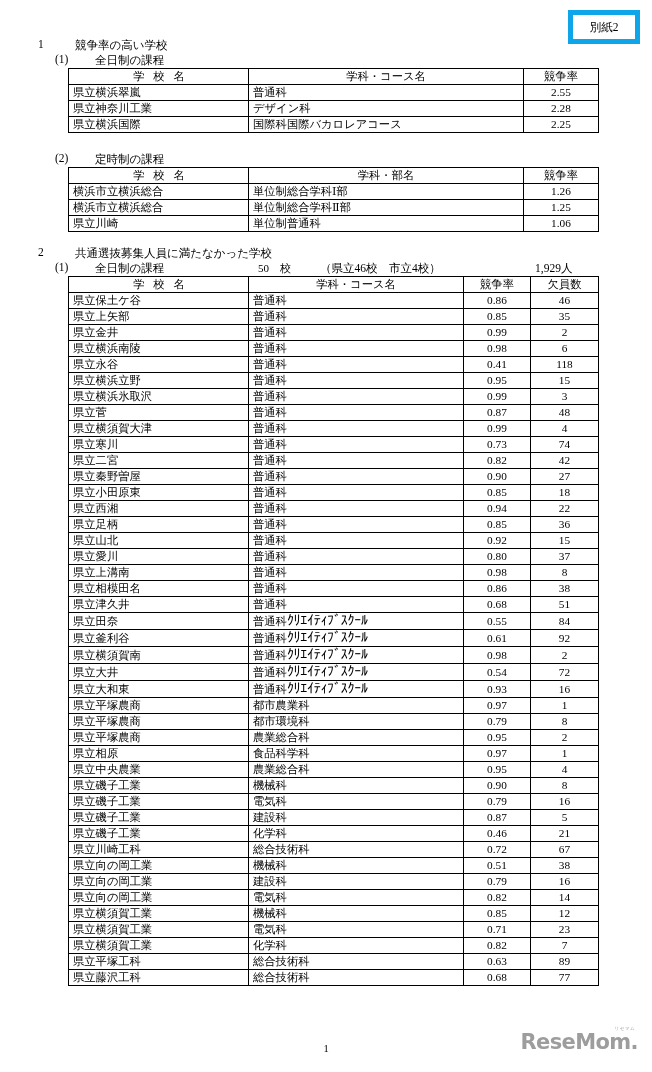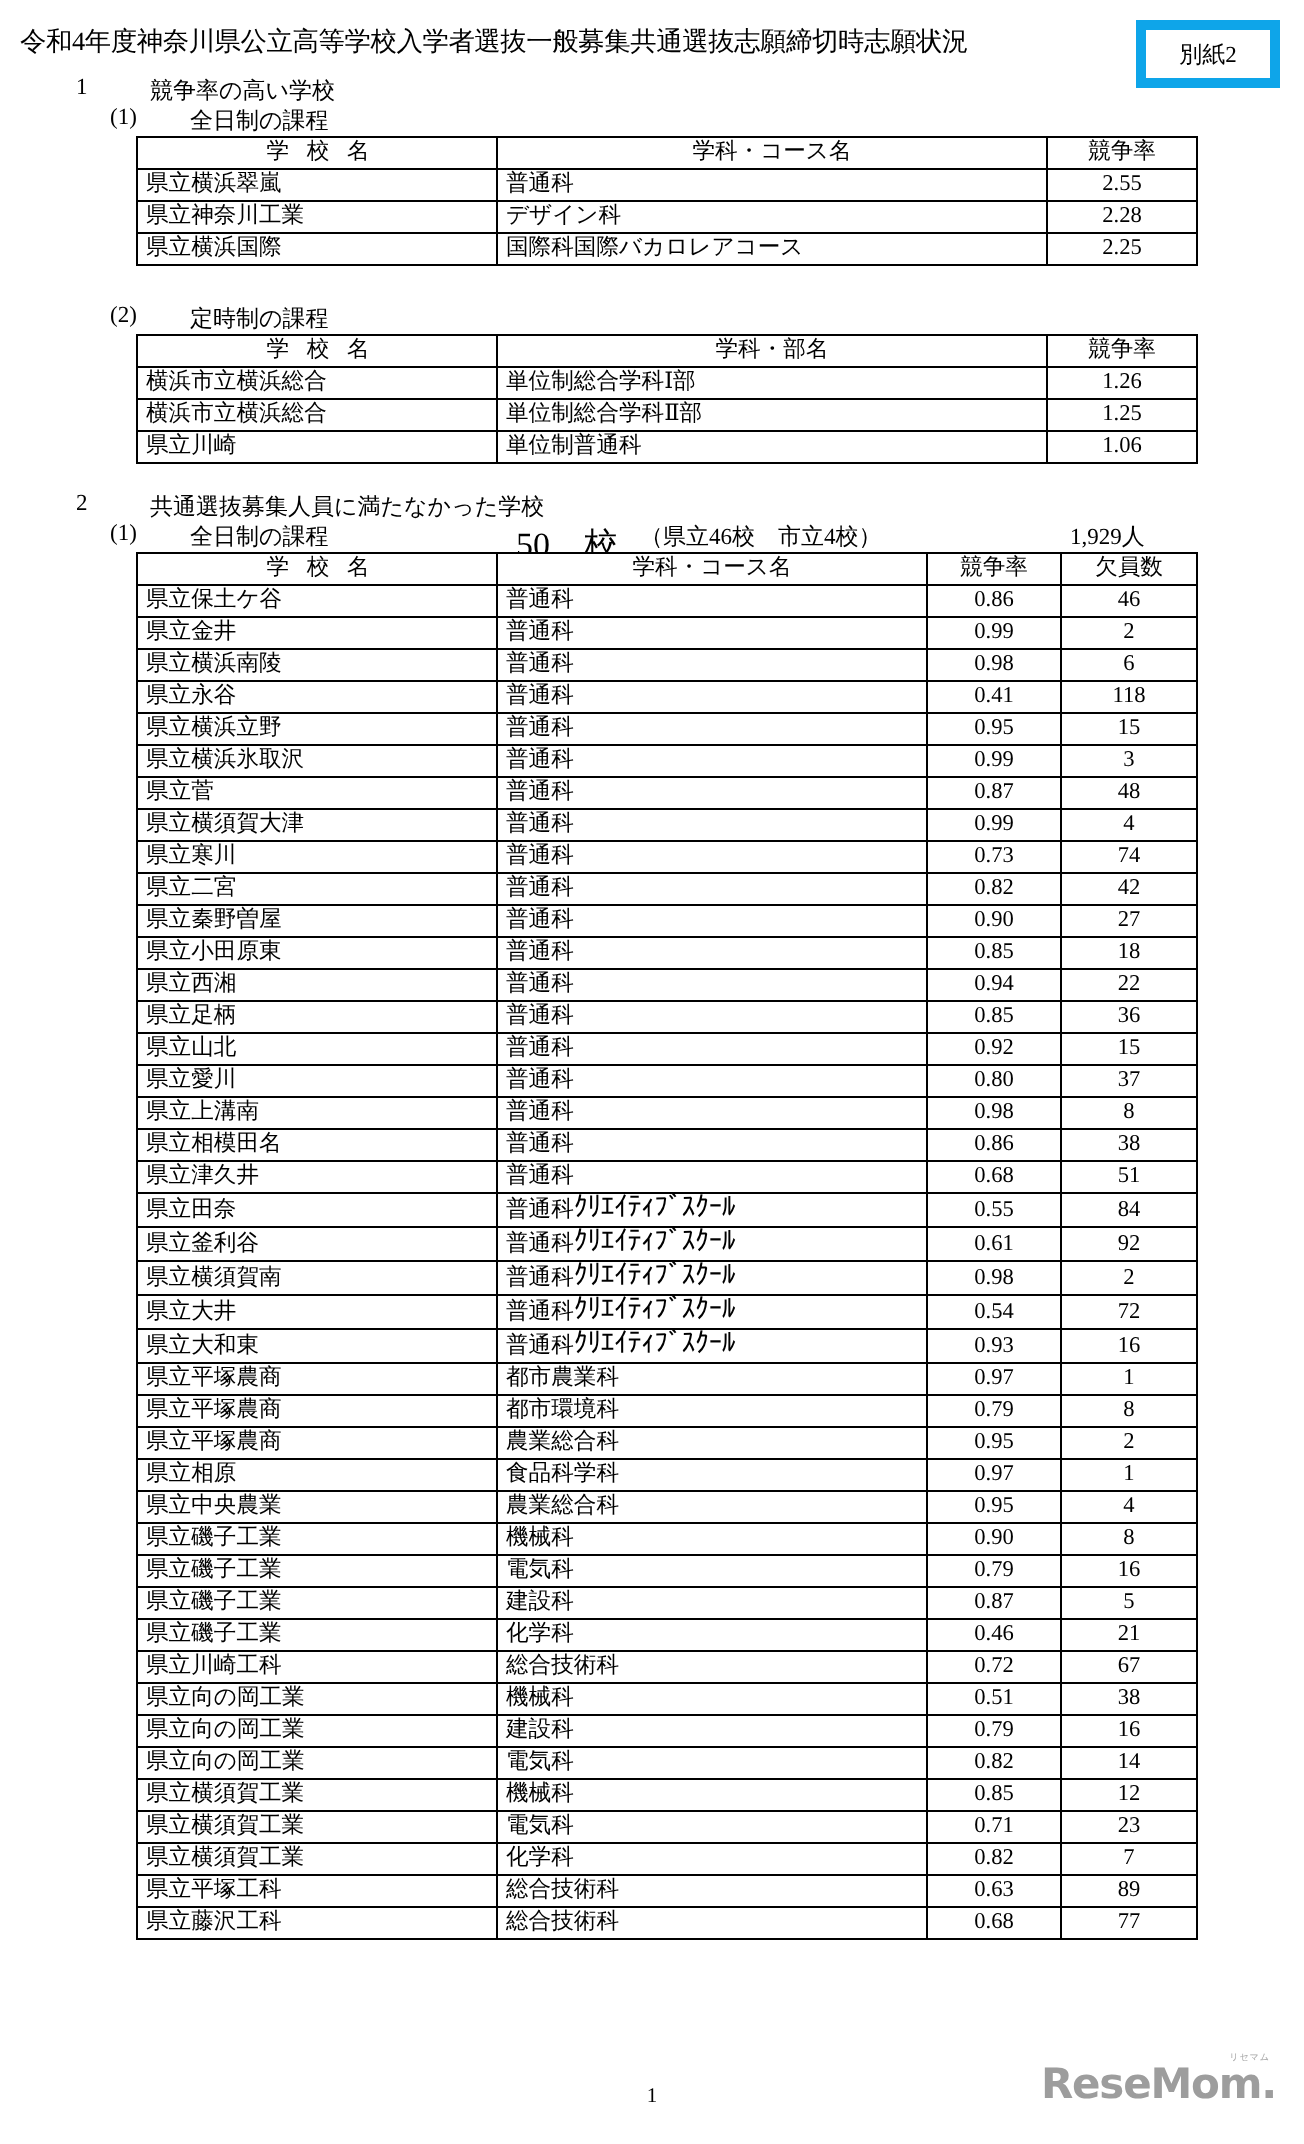--- a/index.html
+++ b/index.html
@@ -66,21 +66,21 @@
   .sub-num {
     position: absolute;
     font-size: 11.5px;
     white-space: nowrap;
   }
   .sub-label {
     position: absolute;
     font-size: 11.5px;
     white-space: nowrap;
   }
-  .count-a { position: absolute; font-size: 17px; white-space: nowrap; }
+  .count-a { position: absolute; font-size: 11px; white-space: nowrap; }
   .count-b { position: absolute; font-size: 11.5px; white-space: nowrap; }
   .count-c { position: absolute; font-size: 11.5px; white-space: nowrap; }
 
   
   table.grid {
     position: absolute;
     border-collapse: collapse;
     table-layout: fixed;
     font-size: 11.3px;
     background: #fff;
@@ -142,21 +142,20 @@
     color: #9d9d9d;
     letter-spacing: -0.6px;
   }
 </style>
 </head>
 <body>
 
 <div class="page">
 
   <div class="doc-header">
-    <div class="doc-title">令和4年度神奈川県公立高等学校入学者選抜一般募集共通選抜志願締切時志願状況</div>
     <div class="annex-box">
       <span>別紙2</span>
     </div>
   </div>
 
   <div class="sec-num" style="left:38px; top:38px;">1</div>
   <div class="sec-label" style="left:75px; top:38px;">競争率の高い学校</div>
 
   <div class="sub-num" style="left:55px; top:53px;">(1)</div>
   <div class="sub-label" style="left:95px; top:53px;">全日制の課程</div>
@@ -253,20 +252,26 @@
       </tr>
     </thead>
     <tbody>
         <tr>
           <td class="c-school">県立保土ケ谷</td>
           <td class="c-course">普通科</td>
           <td class="c-num">0.86</td>
           <td class="c-num">46</td>
         </tr>
         <tr>
+          <td class="c-school">県立上矢部</td>
+          <td class="c-course">普通科</td>
+          <td class="c-num">0.85</td>
+          <td class="c-num">35</td>
+        </tr>
+        <tr>
           <td class="c-school">県立金井</td>
           <td class="c-course">普通科</td>
           <td class="c-num">0.99</td>
           <td class="c-num">2</td>
         </tr>
         <tr>
           <td class="c-school">県立横浜南陵</td>
           <td class="c-course">普通科</td>
           <td class="c-num">0.98</td>
           <td class="c-num">6</td>

